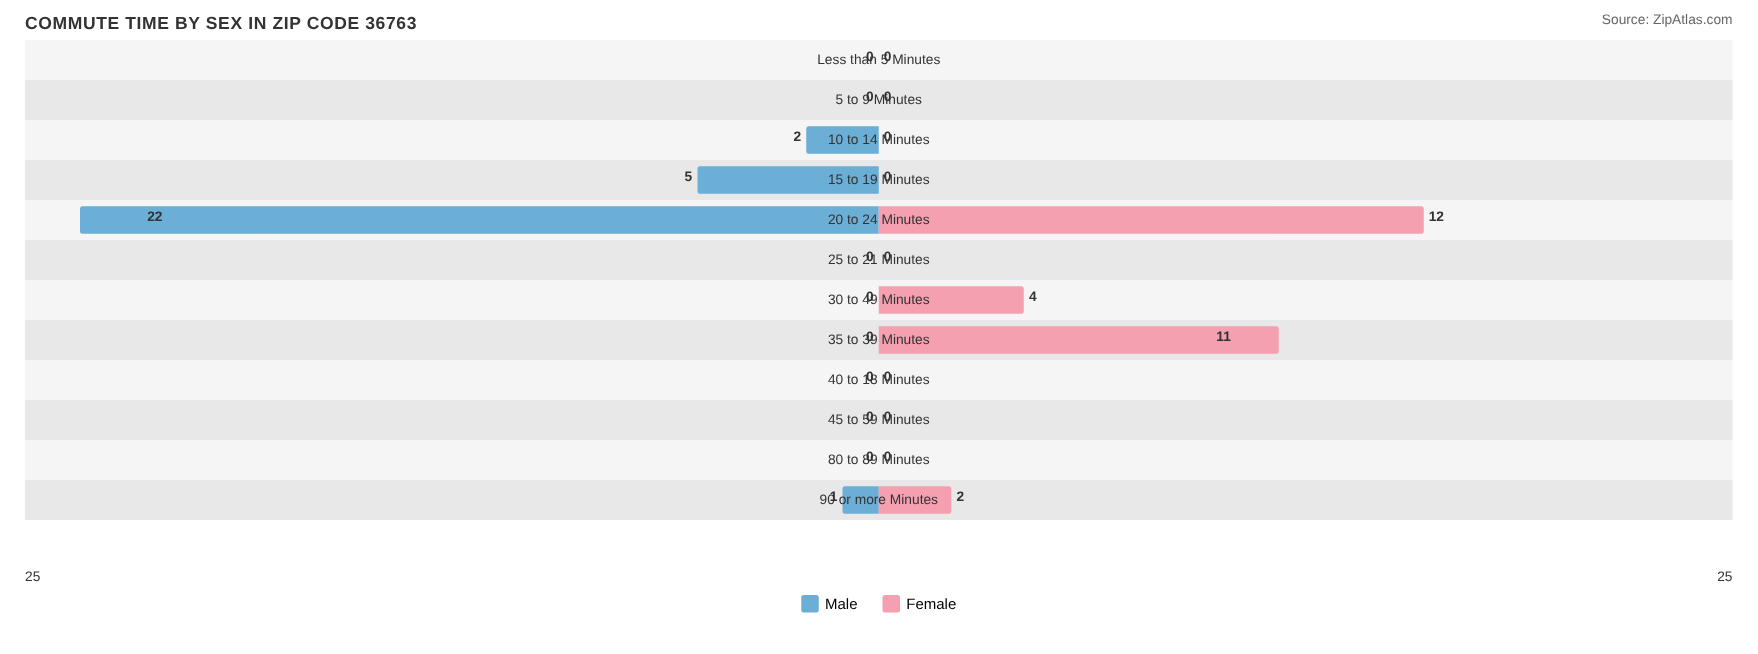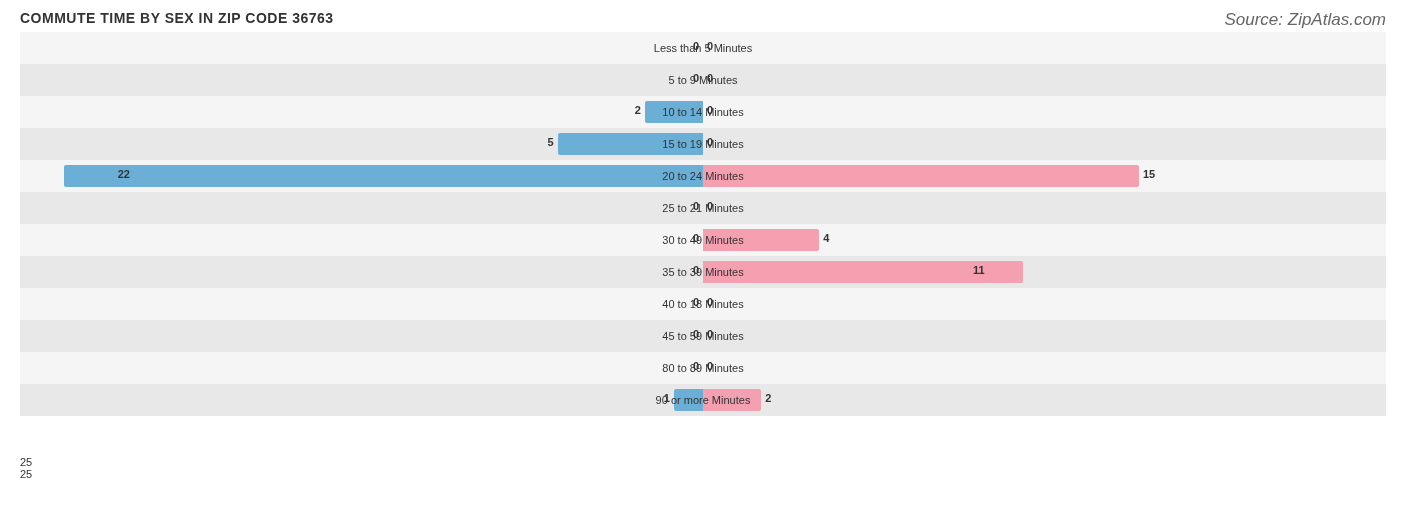--- a/index.html
+++ b/index.html
@@ -22,23 +22,22 @@
       font-weight: bold;
       color: #333;
       text-transform: uppercase;
       letter-spacing: 0.5px;
       margin-bottom: 6px;
     }
     .source {
       position: absolute;
       top: 10px;
       right: 20px;
-      font-size: 17px;
+      font-size: 11px;
       color: #666;
-      font-style: italic;
     }
     .chart-area {
       position: relative;
       width: 100%;
       height: 420px;
     }
     .row {
       display: flex;
       align-items: center;
       height: 32px;
@@ -109,21 +108,20 @@
       height: 14px;
       border-radius: 2px;
     }
     .axis-labels {
       display: flex;
       justify-content: space-between;
       font-size: 11px;
       color: #333;
       margin-top: 4px;
       padding: 0 0px;
-      flex-direction: column;
     }
   </style>
 </head>
 <body>
 
 <div class="chart-container">
   <div class="title">COMMUTE TIME BY SEX IN ZIP CODE 36763</div>
   <div class="source">Source: ZipAtlas.com</div>
 
   <div class="chart-area" id="chart-area">
@@ -147,21 +145,21 @@
         <div class="row-label">15 to 19 Minutes</div>
         <div class="bar-left" style="width: 145.319px;"></div>
         <div class="value-left" style="right: 832.319px;">5</div>
         <div class="value-right" style="left: 687px;">0</div>
       </div>
       <div class="row">
         <div class="row-label">20 to 24 Minutes</div>
         <div class="bar-left" style="width: 639.404px;"></div>
         <div class="bar-right" style="width: 435.957px;"></div>
         <div class="value-left" style="right: 1256px;">22</div>
-        <div class="value-right" style="left: 1122.96px;">15</div>
+        <div class="value-right" style="left: 1122.96px;">12</div>
       </div>
       <div class="row">
         <div class="row-label">25 to 21 Minutes</div>
         <div class="value-left" style="right: 687px;">0</div>
         <div class="value-right" style="left: 687px;">0</div>
       </div>
       <div class="row">
         <div class="row-label">30 to 49 Minutes</div>
         <div class="bar-right" style="width: 116.255px;"></div>
         <div class="value-left" style="right: 687px;">0</div>
@@ -195,13 +193,23 @@
         <div class="value-left" style="right: 716.064px;">1</div>
         <div class="value-right" style="left: 745.128px;">2</div>
       </div>
     </div>
 
   <div class="axis-labels">
     <span>25</span>
     <span>25</span>
   </div>
 
+  <div class="legend">
+    <div class="legend-item">
+      <div class="legend-box" style="background:#6baed6;"></div>
+      <span>Male</span>
+    </div>
+    <div class="legend-item">
+      <div class="legend-box" style="background:#f4a0b0;"></div>
+      <span>Female</span>
+    </div>
+  </div>
 </div>
 
 </body></html>

